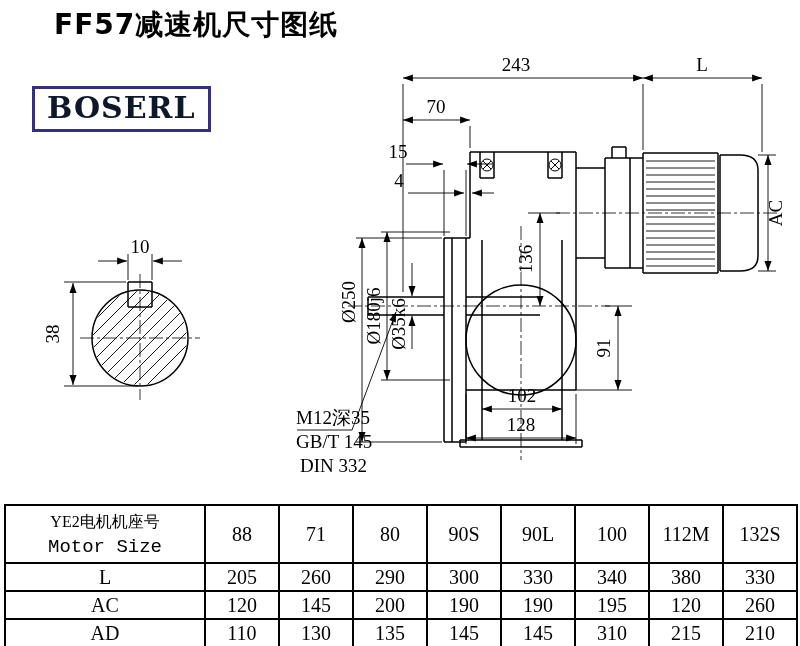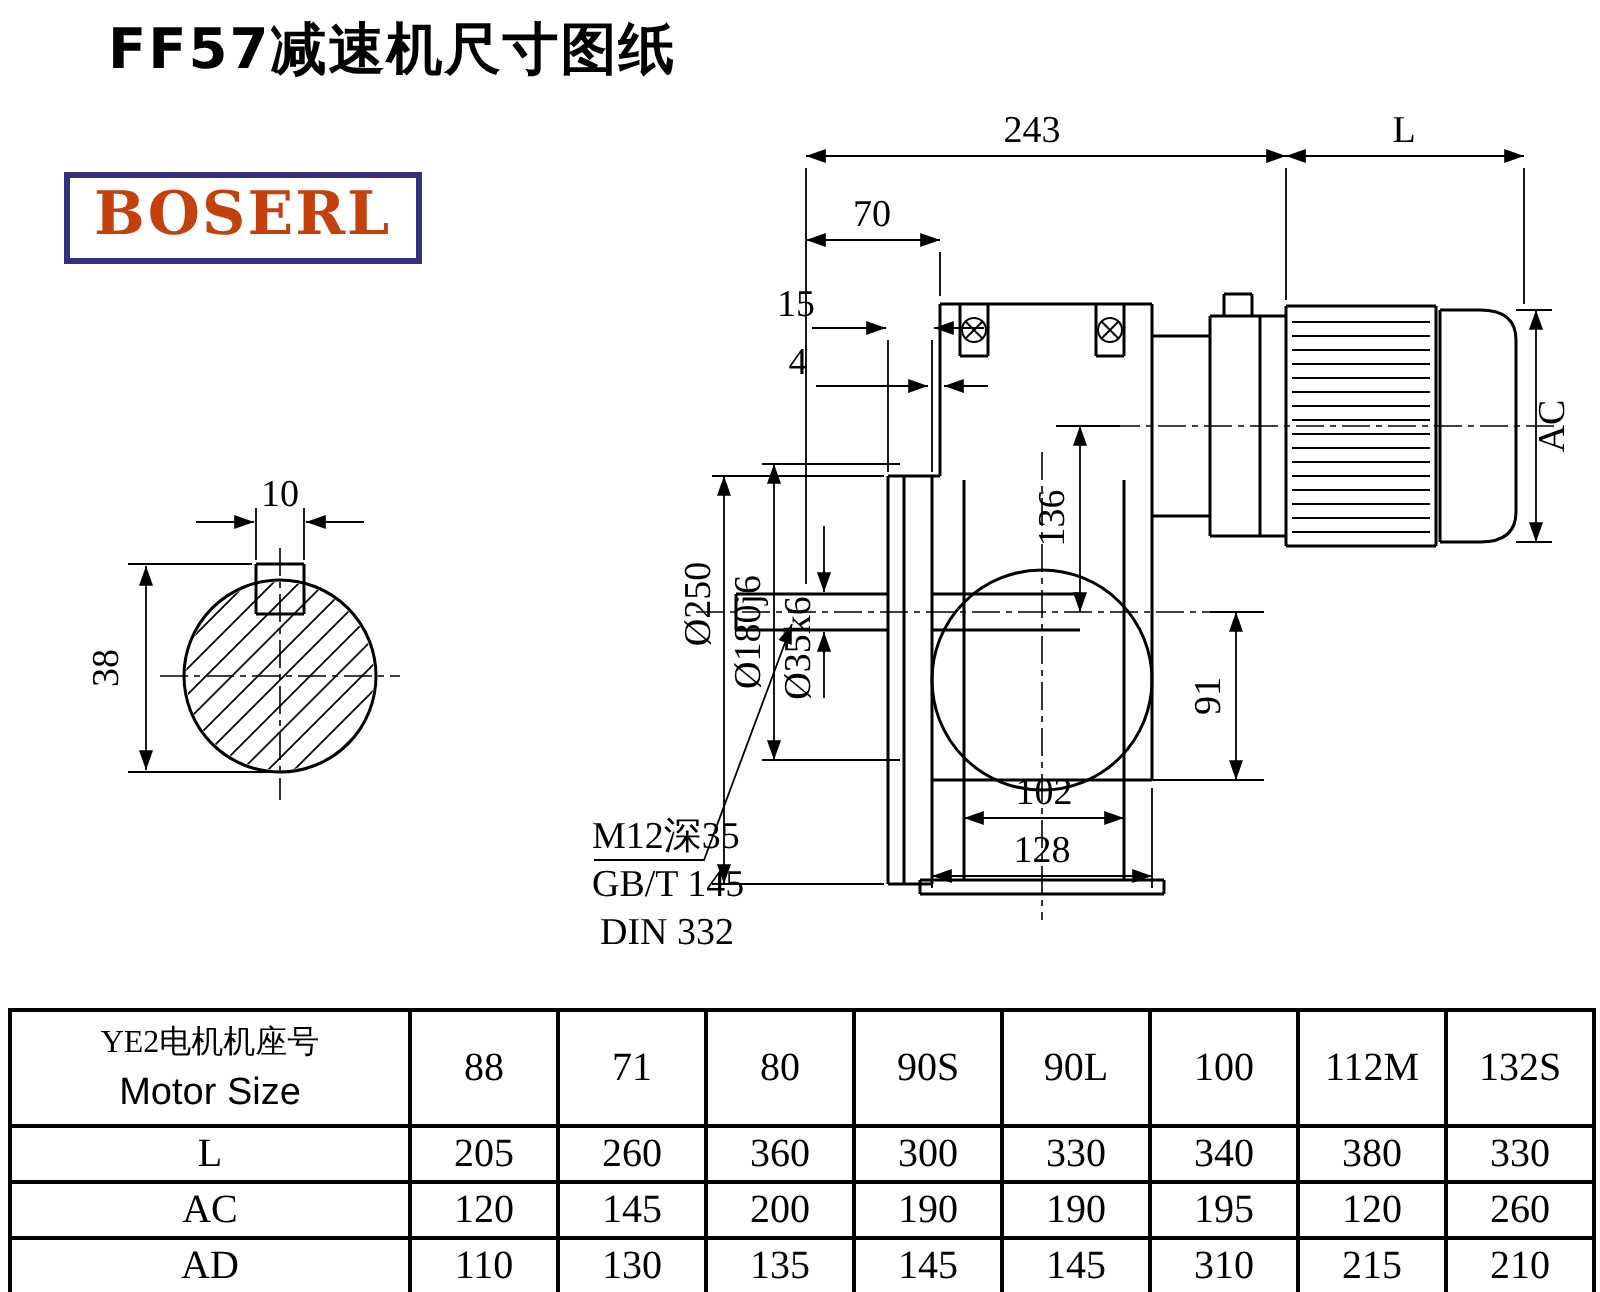--- a/index.html
+++ b/index.html
@@ -1,31 +1,31 @@
 <!DOCTYPE html>
 <html><head>
 <meta charset="utf-8">
 <style>
   * { margin:0; padding:0; box-sizing:border-box; }
   html,body { background:#ffffff; }
   body { width:800px; height:646px; overflow:hidden; }
   .page { position:relative; width:800px; height:646px; background:#fff; font-family:"Liberation Serif",serif; color:#000; }
   .title { position:absolute; left:54px; top:6px; font-size:28px; font-weight:bold;
            font-family:"DejaVu Sans",sans-serif; letter-spacing:1px; }
-  .logo { position:absolute; left:32px; top:86px; border:3px solid #35307e; color:#c2410c;
+  .logo { position:absolute; left:32px; top:86px; border:3px solid #35307e; color:#0f172a;
           font-family:"DejaVu Serif",serif; font-weight:bold; font-size:30px;
           padding:1px 12px 4px 12px; letter-spacing:1px; background:#fff; }
   .drawing { position:absolute; left:0; top:0; }
   svg text { fill:#000; font-family:"Liberation Serif",serif; font-size:19px; }
   .dim-table { position:absolute; left:4px; top:504px; width:792px; border-collapse:collapse;
                table-layout:fixed; text-align:center; }
   .dim-table td { border:2px solid #000; font-size:20px; height:28px; padding:0; vertical-align:middle; }
   .dim-table .hrow td { height:58px; }
   .hdr-cn { font-size:16px; line-height:26px; }
-  .hdr-en { font-size:19px; line-height:24px; font-family:Liberation Sans, sans-serif; }
+  .hdr-en { font-size:19px; line-height:24px; font-family:Liberation Mono, monospace; }
 </style>
 </head>
 <body>
 
 <div class="page">
 
   <div class="title">FF57减速机尺寸图纸</div>
   <div class="logo">BOSERL</div>
 
   <svg class="drawing" width="800" height="502" viewBox="0 0 800 502">
@@ -251,21 +251,21 @@
         <td>90S</td>
         <td>90L</td>
         <td>100</td>
         <td>112M</td>
         <td>132S</td>
       </tr>
       <tr>
         <td>L</td>
         <td>205</td>
         <td>260</td>
-        <td>360</td>
+        <td>290</td>
         <td>300</td>
         <td>330</td>
         <td>340</td>
         <td>380</td>
         <td>330</td>
       </tr>
       <tr>
         <td>AC</td>
         <td>120</td>
         <td>145</td>

